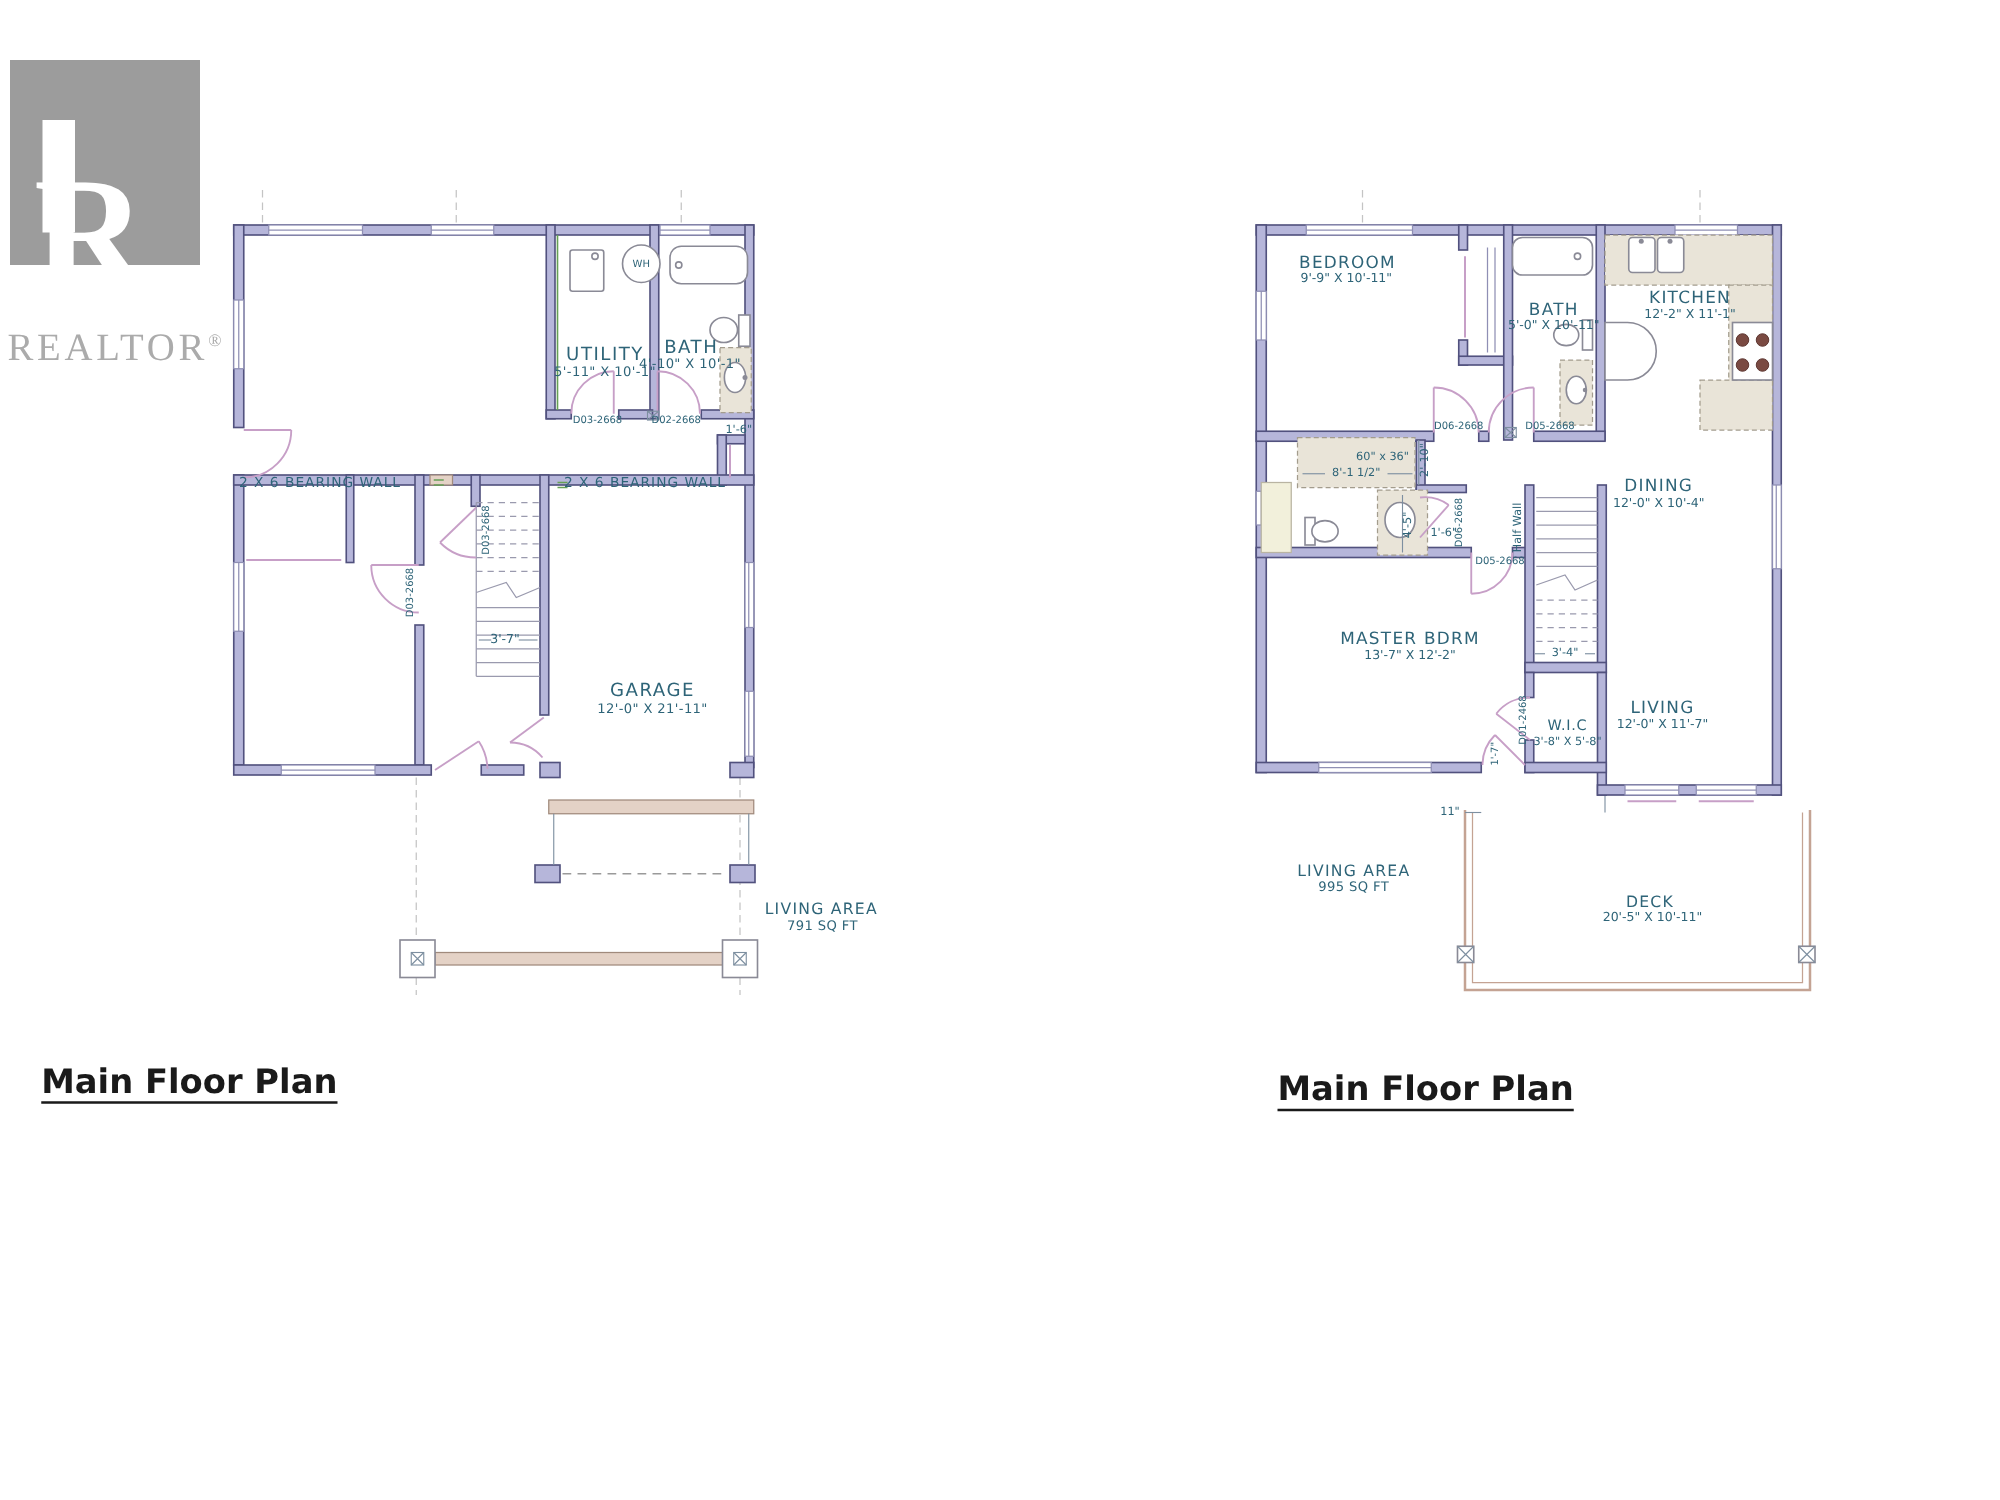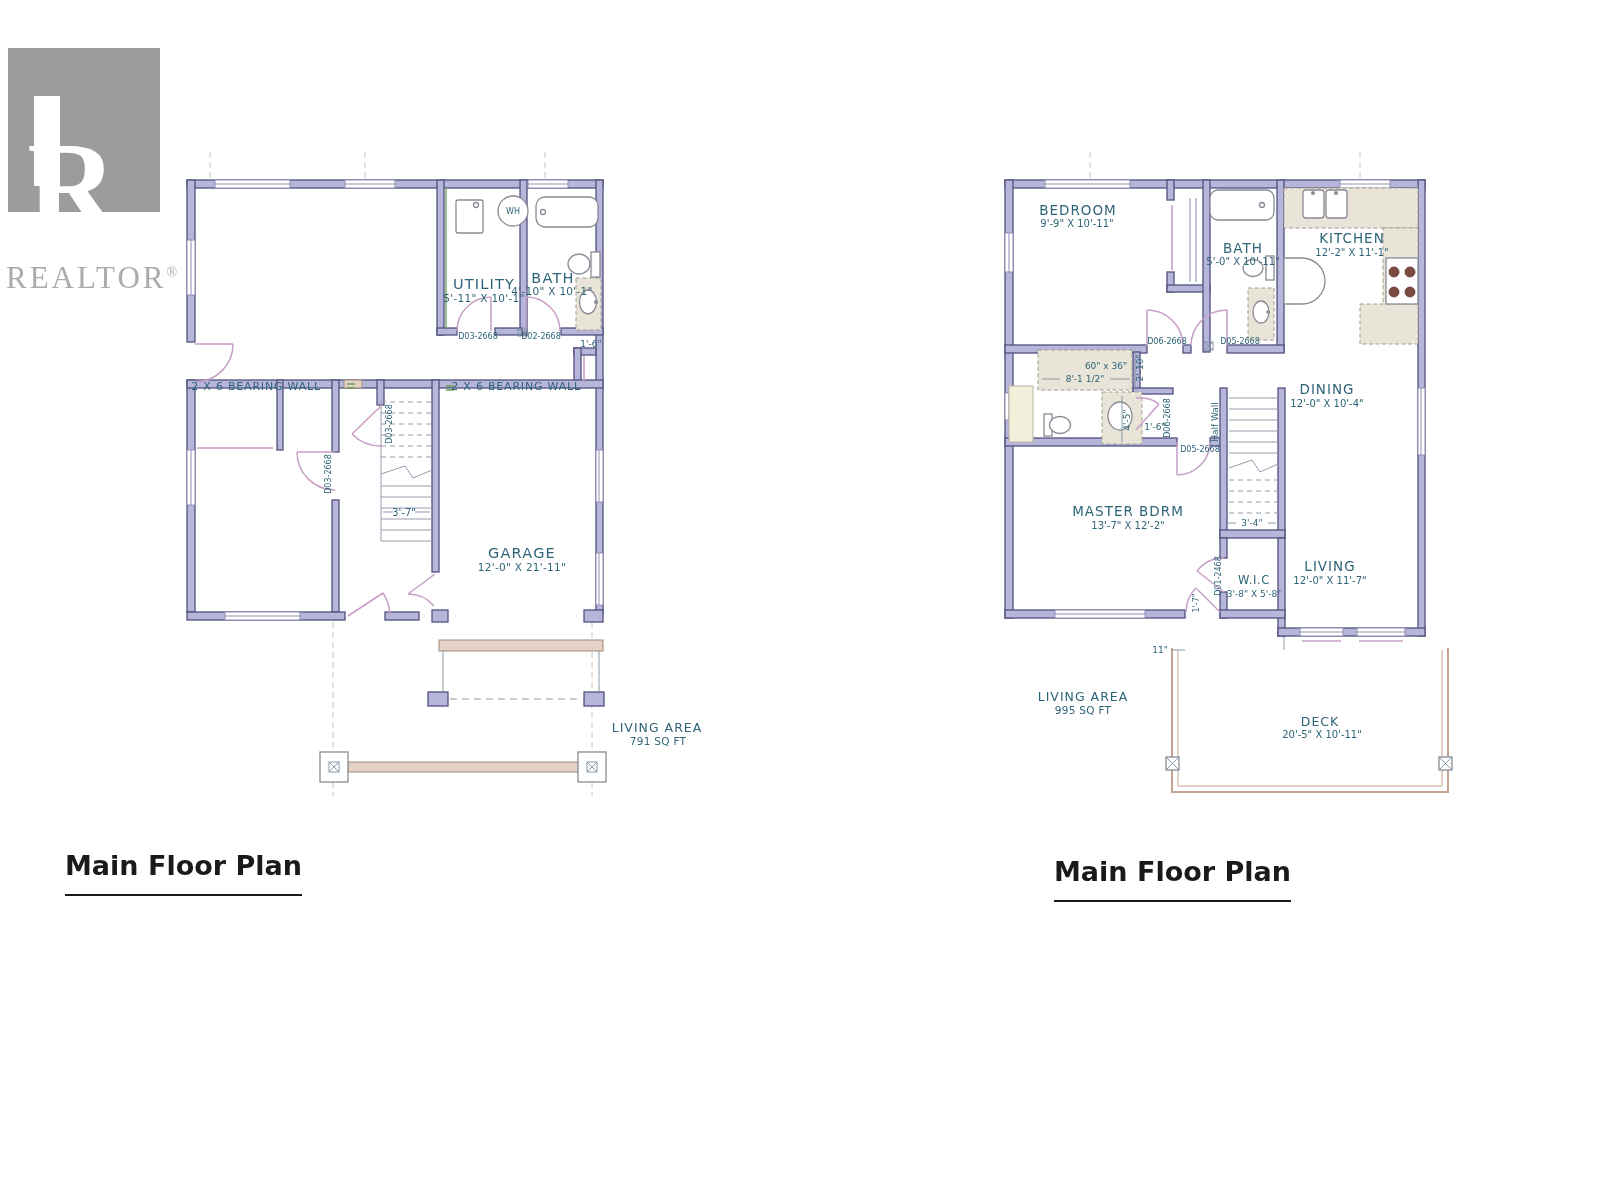--- a/index.html
+++ b/index.html
@@ -9,21 +9,21 @@
 
   
   #logo-box{position:absolute;left:8px;top:48px;width:152px;height:164px;background:var(--logo-gray);}
   #logo-word{position:absolute;left:6px;top:212px;width:220px;color:var(--logo-text);
              font-family:Liberation Serif, serif;font-size:31px;letter-spacing:3px;font-weight:400;margin-top:48px;}
   #logo-word sup{font-size:14px;}
 
   
   .plan-title{position:absolute;color:var(--title-ink);font-family:"DejaVu Sans",sans-serif;
               font-size:27px;font-weight:bold;}
-  .plan-title span{border-bottom:2.5px solid var(--title-ink);padding-bottom:13px;margin-left:32px;}
+  .plan-title span{border-bottom:2.5px solid var(--title-ink);padding-bottom:0;}
   #title-main{left:33px;top:850px;}
   #title-upper{left:1022px;top:856px;}
 
   
   .wall{fill:var(--wall-fill);stroke:var(--wall-stroke);stroke-width:1.3;}
   .win{fill:#ffffff;stroke:var(--window-line);stroke-width:1;}
   .wline{stroke:var(--window-line);stroke-width:1;fill:none;}
   .fix{fill:#ffffff;stroke:#8a8a96;stroke-width:1.3;}
   .ctr{fill:var(--counter-fill);stroke:var(--counter-stroke);stroke-width:1;stroke-dasharray:4 2.5;}
   .door{stroke:var(--door-pink);stroke-width:1.5;fill:none;}

